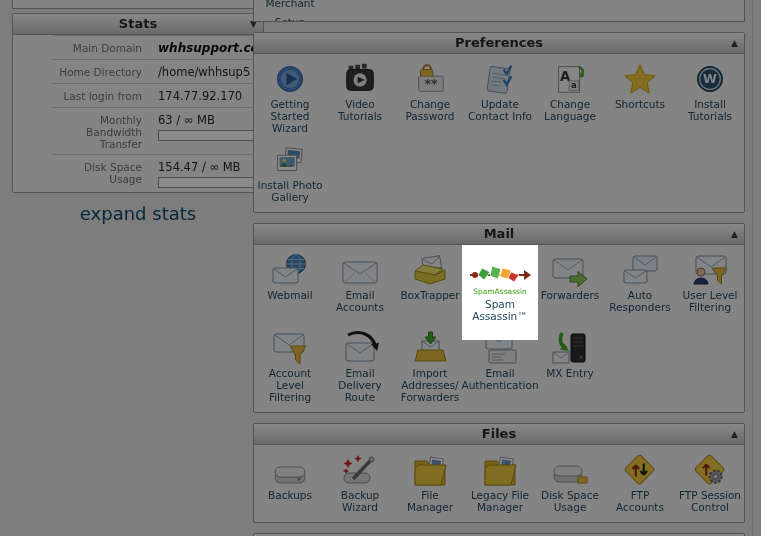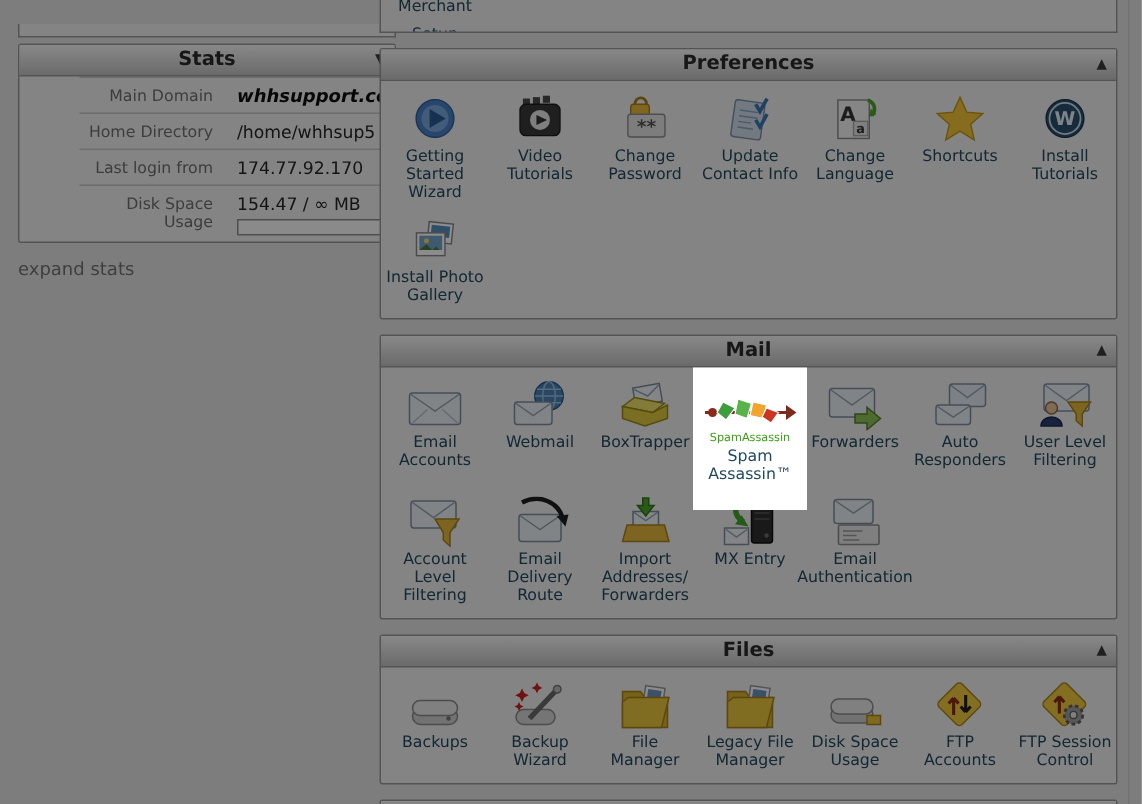--- a/index.html
+++ b/index.html
@@ -2,35 +2,35 @@
 <html><head>
 <meta charset="utf-8">
 <style>
   html,body{margin:0;padding:0;}
   body{font-family:"DejaVu Sans","Liberation Sans",sans-serif;background:#555;}
   .page{position:relative;width:761px;height:536px;background:#e4e4e4;overflow:hidden;}
   .dim-overlay{position:absolute;inset:0;background:rgba(0,0,0,0.45);z-index:5;pointer-events:none;}
   .container-edge{position:absolute;left:752px;top:0;width:1px;height:536px;background:#cfcfcf;}
 
   
-  .sidebar{position:absolute;left:12px;top:16px;width:252px;}
+  .sidebar{position:absolute;left:12px;top:0;width:252px;}
   .sliver{height:8px;background:#f0f0f0;border:1px solid #9a9a9a;border-top:none;}
   .panel{background:#f0f0f0;border:1px solid #9a9a9a;border-radius:2px;}
   .stats-panel{margin-top:4px;}
   .hdr{position:relative;height:20px;line-height:20px;text-align:center;
        background:linear-gradient(#f8f8f8,#c2c2c2);border-bottom:1px solid #9a9a9a;
        font-size:13px;font-weight:bold;color:#2b2b2b;}
   .hdr-arrow{position:absolute;right:6px;top:0;font-size:9px;color:#3a3a3a;cursor:pointer;}
   .stat-row{display:grid;grid-template-columns:97px 1fr;border-top:1px solid #c6c6c6;padding:4px 0;margin-left:40px;}
   .stat-row:first-of-type{border-top:none;}
   .stat-label{font-size:10.5px;color:#6f6f6f;text-align:right;padding:2px 8px 0 2px;line-height:12px;}
   .stat-value{font-size:11.5px;color:#262626;padding:1px 4px 0 8px;line-height:14px;}
   .stat-value.domain{font-weight:bold;font-size:12px;color:#0d0d0d;font-style:italic;}
   .bar{width:110px;height:9px;background:#fbfbfb;border:1px solid #8f8f8f;margin-top:3px;}
-  .expand-link{display:block;margin-top:10px;font-size:12px;color:#737373;text-decoration:none;cursor:pointer;}
+  .expand-link{display:block;text-align:center;margin-top:10px;font-size:18px;color:#0c4a6e;text-decoration:none;cursor:pointer;}
 
   
   .content{position:absolute;left:253px;top:0;width:492px;}
   .cut-panel{height:21px;background:#f0f0f0;border:1px solid #9a9a9a;border-top:none;overflow:hidden;}
   .cut-cell{width:70px;margin-left:1px;text-align:center;margin-top:-8px;}
   .section{margin-top:10px;}
   .grid{display:grid;grid-template-columns:repeat(7,70px);padding:5px 0 3px 1px;justify-content:start;}
   .cell{display:flex;flex-direction:column;align-items:center;padding:3px 2px 6px;cursor:pointer;position:relative;}
   .icon{height:34px;display:flex;align-items:flex-end;justify-content:center;}
   .app-label{font-size:10.5px;line-height:12px;color:#224a5f;text-align:center;margin-top:2px;word-break:normal;}
@@ -60,20 +60,27 @@
       </div>
       <div class="stat-row">
         <div class="stat-label">Home Directory</div>
         <div class="stat-value">/home/whhsup5</div>
       </div>
       <div class="stat-row">
         <div class="stat-label">Last login from</div>
         <div class="stat-value">174.77.92.170</div>
       </div>
       <div class="stat-row">
+        <div class="stat-label">Monthly Bandwidth Transfer</div>
+        <div class="stat-value">
+          <span>63 / ∞ MB</span>
+          <div class="bar"></div>
+        </div>
+      </div>
+      <div class="stat-row">
         <div class="stat-label">Disk Space Usage</div>
         <div class="stat-value">
           <span>154.47 / ∞ MB</span>
           <div class="bar"></div>
         </div>
       </div>
     </div>
 
     <a class="expand-link">expand stats</a>
   </div>
@@ -198,40 +205,40 @@
 
     <div class="panel section">
       <div class="hdr">
         <span>Mail</span>
         <span class="hdr-arrow">▲</span>
       </div>
       <div class="grid">
 
         <div class="cell">
           <span class="icon">
-            <svg width="40" height="30" viewBox="0 0 40 30">
-                <rect x="3" y="5" width="34" height="21" rx="2" fill="#ebf0f5" stroke="#7e8fa0"></rect>
-                <path d="M4,6 L20,17 L36,6" fill="none" stroke="#93a3b2"></path>
-                <path d="M5,25 L15,16 M35,25 L25,16" stroke="#b5c1cc" fill="none"></path>
-              </svg>
-          </span>
-          <span class="app-label">Email Accounts</span>
-        </div>
-
-        <div class="cell">
-          <span class="icon">
             <svg width="40" height="34" viewBox="0 0 40 34">
                 <circle cx="26" cy="11" r="9.5" fill="#4a82b8" stroke="#2c5a8a"></circle>
                 <ellipse cx="26" cy="11" rx="4.2" ry="9.5" fill="none" stroke="#9cc0dd"></ellipse>
                 <path d="M16.5,11 h19 M18,6.5 h16 M18,15.5 h16" stroke="#9cc0dd" fill="none"></path>
                 <rect x="3" y="15" width="25" height="15" rx="2" fill="#ebf0f5" stroke="#7e8fa0"></rect>
                 <path d="M4,16 L15.5,24 L27,16" fill="none" stroke="#93a3b2"></path>
               </svg>
           </span>
           <span class="app-label">Webmail</span>
+        </div>
+
+        <div class="cell">
+          <span class="icon">
+            <svg width="40" height="30" viewBox="0 0 40 30">
+                <rect x="3" y="5" width="34" height="21" rx="2" fill="#ebf0f5" stroke="#7e8fa0"></rect>
+                <path d="M4,6 L20,17 L36,6" fill="none" stroke="#93a3b2"></path>
+                <path d="M5,25 L15,16 M35,25 L25,16" stroke="#b5c1cc" fill="none"></path>
+              </svg>
+          </span>
+          <span class="app-label">Email Accounts</span>
         </div>
 
         <div class="cell">
           <span class="icon">
             <svg width="40" height="34" viewBox="0 0 40 34">
                 <g transform="rotate(-10 22 12)">
                   <rect x="13" y="4" width="18" height="12" fill="#eef2f6" stroke="#7e8fa0"></rect>
                   <path d="M13.5,5 L22,11 L30.5,5" fill="none" stroke="#93a3b2"></path>
                 </g>
                 <path d="M5,18 L13,12 L33,16 L25,22 Z" fill="#efe06a" stroke="#9a8a1a"></path>
@@ -325,43 +332,43 @@
                 <path d="M18.5,1 h4 v5 h3.5 l-5.5,7 -5.5,-7 h3.5 Z" fill="#4ca52c" stroke="#2e7a14"></path>
                 <path d="M8,19 h25 l3,11 h-31 Z" fill="#e3b93c" stroke="#a8841a"></path>
               </svg>
           </span>
           <span class="app-label">Import Addresses/ Forwarders</span>
         </div>
 
         <div class="cell">
           <span class="icon">
             <svg width="40" height="34" viewBox="0 0 40 34">
+                <rect x="6" y="2" width="26" height="16" rx="2" fill="#ebf0f5" stroke="#7e8fa0"></rect>
+                <path d="M7,3 L19,11 L31,3" fill="none" stroke="#93a3b2"></path>
+                <rect x="9" y="19" width="27" height="13" rx="1" fill="#e8e8e8" stroke="#8a8a8a"></rect>
+                <path d="M12,23 h13 M12,26 h9 M12,29 h11" stroke="#9a9a9a" fill="none"></path>
+              </svg>
+          </span>
+          <span class="app-label">Email Authentication</span>
+        </div>
+
+        <div class="cell">
+          <span class="icon">
+            <svg width="40" height="34" viewBox="0 0 40 34">
                 <rect x="21" y="3" width="14" height="28" rx="2" fill="#2e2e2e" stroke="#101010"></rect>
                 <path d="M23,7 h10 M23,11 h10 M23,15 h10" stroke="#5a5a5a" fill="none"></path>
                 <circle cx="31" cy="26" r="1.5" fill="#6a6a6a"></circle>
                 <path d="M12,2 c-3,7 -2,12 4,15" stroke="#45a52e" stroke-width="3.5" fill="none"></path>
                 <path d="M19,20 l-9,-1.5 4.5,-6 Z" fill="#45a52e"></path>
                 <rect x="3" y="21" width="16" height="11" fill="#eef2f6" stroke="#7e8fa0"></rect>
                 <path d="M4,22 l7,5 7,-5" fill="none" stroke="#93a3b2"></path>
               </svg>
           </span>
           <span class="app-label">MX Entry</span>
         </div>
-
-        <div class="cell">
-          <span class="icon">
-            <svg width="40" height="34" viewBox="0 0 40 34">
-                <rect x="6" y="2" width="26" height="16" rx="2" fill="#ebf0f5" stroke="#7e8fa0"></rect>
-                <path d="M7,3 L19,11 L31,3" fill="none" stroke="#93a3b2"></path>
-                <rect x="9" y="19" width="27" height="13" rx="1" fill="#e8e8e8" stroke="#8a8a8a"></rect>
-                <path d="M12,23 h13 M12,26 h9 M12,29 h11" stroke="#9a9a9a" fill="none"></path>
-              </svg>
-          </span>
-          <span class="app-label">Email Authentication</span>
-        </div>
       </div>
     </div>
 
     <div class="panel section">
       <div class="hdr">
         <span>Files</span>
         <span class="hdr-arrow">▲</span>
       </div>
       <div class="grid">
 

